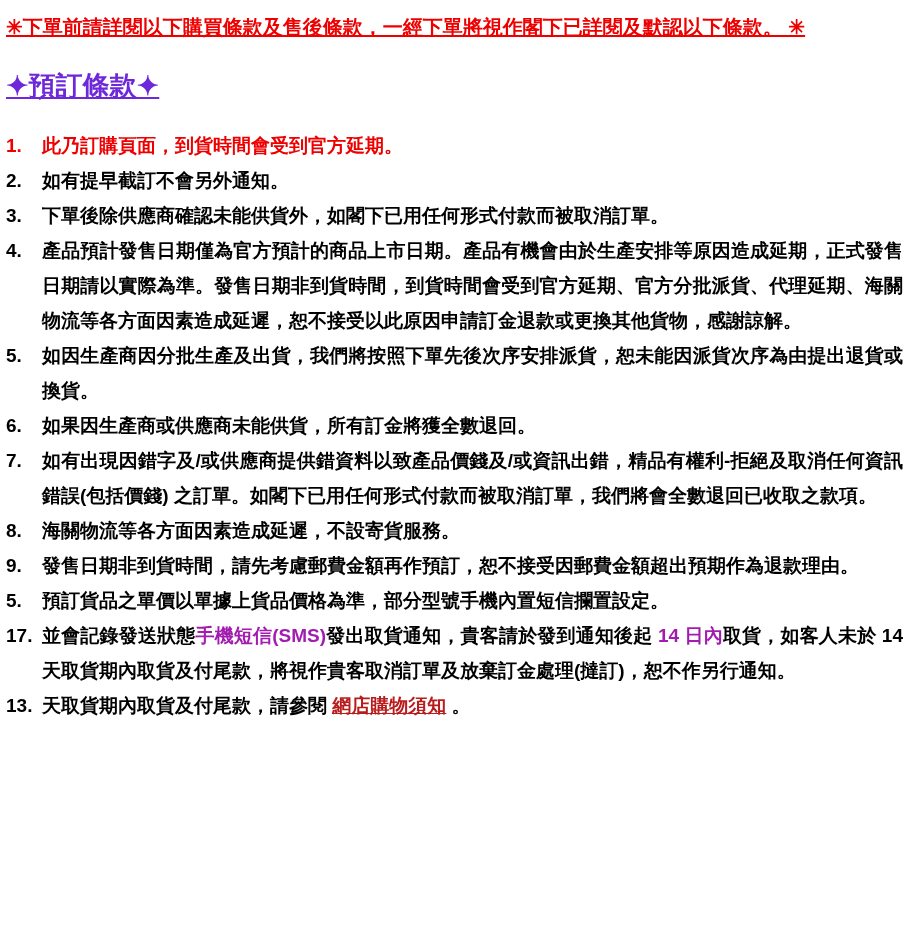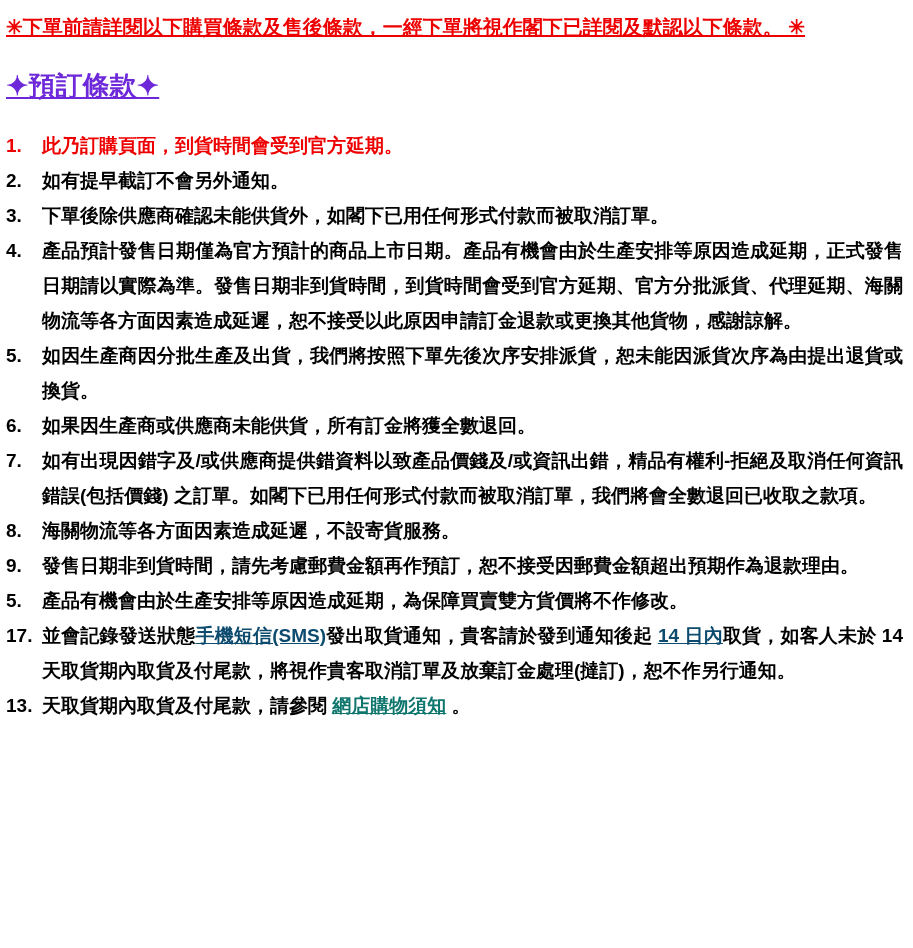--- a/index.html
+++ b/index.html
@@ -39,22 +39,22 @@
   }
   .term .num {
     flex: 0 0 36px;
     text-align: left;
   }
   .term .txt {
     flex: 1 1 auto;
     text-align: justify;
   }
   .red { color: #ee0000; }
-  .red-underline { color: #0c4a6e; text-decoration: underline; }
-  .link { color: #0f766e; text-decoration: underline; cursor: pointer; }
+  .red-underline { color: #a21caf; }
+  .link { color: #b91c1c; text-decoration: underline; cursor: pointer; }
 </style>
 </head>
 <body>
 
 <div class="doc">
   <div class="notice">✳下單前請詳閱以下購買條款及售後條款，一經下單將視作閣下已詳閱及默認以下條款。 ✳</div>
 
   <div class="heading">✦預訂條款✦</div>
 
   <div class="terms">
@@ -89,21 +89,21 @@
       <div class="term">
         <span class="num">8.</span>
         <span class="txt"><span>海關物流等各方面因素造成延遲，不設寄貨服務。</span></span>
       </div>
       <div class="term">
         <span class="num">9.</span>
         <span class="txt"><span>發售日期非到貨時間，請先考慮郵費金額再作預訂，恕不接受因郵費金額超出預期作為退款理由。</span></span>
       </div>
       <div class="term">
         <span class="num">5.</span>
-        <span class="txt"><span>產品有機會由於生產安排等原因造成延期，為保障買賣雙方貨價將不作修改。</span></span>
+        <span class="txt"><span>預訂貨品之單價以單據上貨品價格為準，部分型號手機內置短信攔置設定。</span></span>
       </div>
       <div class="term">
         <span class="num">17.</span>
         <span class="txt"><span>並會記錄發送狀態</span><span class="red-underline">手機短信(SMS)</span><span>發出取貨通知，貴客請於發到通知後起 </span><span class="red-underline">14 日內</span><span>取貨，如客人未於 14 天取貨期內取貨及付尾款，將視作貴客取消訂單及放棄訂金處理(撻訂)，恕不作另行通知。</span></span>
       </div>
       <div class="term">
         <span class="num">13.</span>
         <span class="txt"><span>天取貨期內取貨及付尾款，請參閱 </span><span class="link">網店購物須知</span><span> 。</span></span>
       </div>
     </div>

